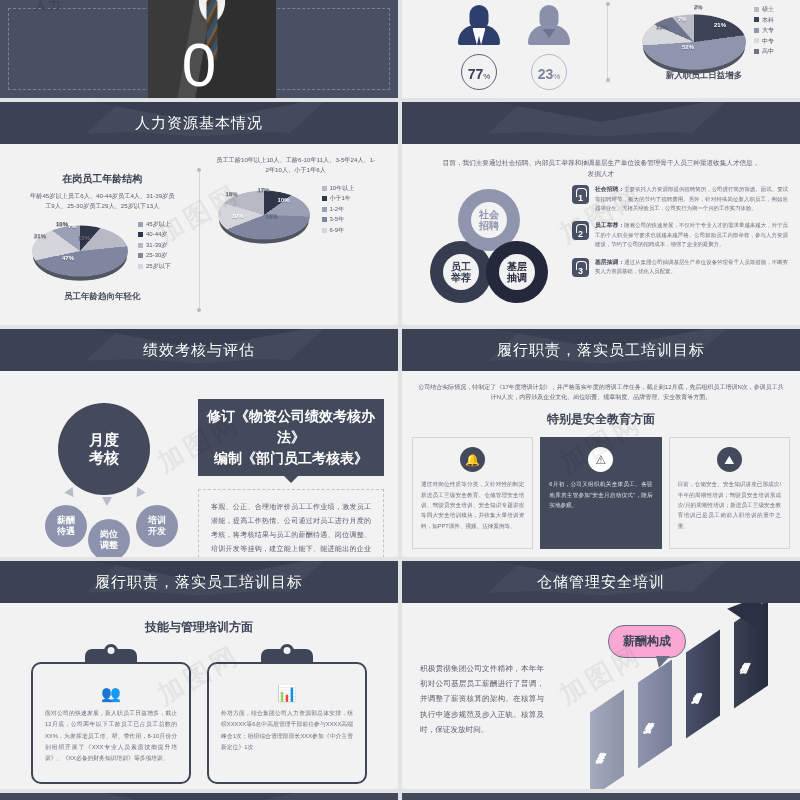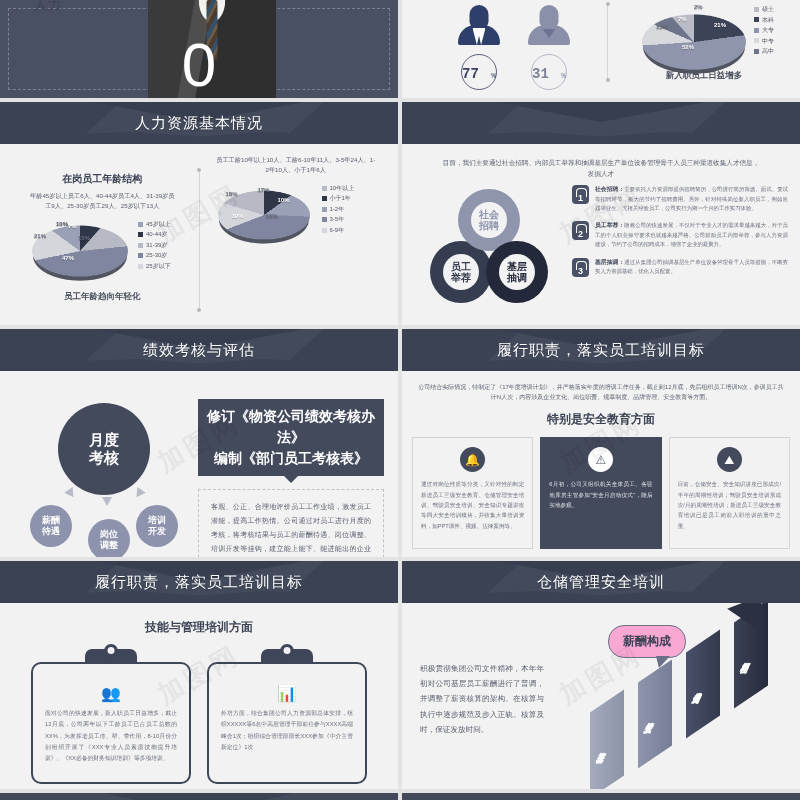--- a/index.html
+++ b/index.html
@@ -68,21 +68,21 @@
     width:42px; height:20px; border-radius:20px 20px 3px 3px; }
   .m .head,.m .body2 { background:#2f3f6b; }
   .f .head,.f .body2 { background:#8a90aa; }
   .gicon .collar { position:absolute; left:50%; bottom:3px; transform:translateX(-50%);
     width:13px; height:17px; background:#fff;
     clip-path:polygon(0 0,100% 0,66% 100%,50% 45%,34% 100%); }
   .gicon .vneck { position:absolute; left:50%; bottom:10px; transform:translateX(-50%);
     width:13px; height:9px; background:#6d7492;
     clip-path:polygon(0 0,100% 0,50% 100%); }
   .gcirc { width:36px; height:36px; border-radius:50%; margin:6px auto 0;
-    display:flex; align-items:baseline; justify-content:space-between;font-family:Liberation Mono, monospace; }
+    display:flex; align-items:baseline; justify-content:center; }
   .m .gcirc { border:1px solid #5a6079; color:#3a4060; }
   .f .gcirc { border:1px solid #b3b7c6; color:#7d8399; }
   .gcirc b { font-size:14px; font-weight:700; padding-top:11px; }
   .gcirc i { font-size:8px; font-style:normal; }
   .vdiv { position:absolute; left:205px; top:4px; bottom:18px; width:1px; background:#d6d6d8; }
   .vdiv:before,.vdiv:after { content:""; position:absolute; left:-1.5px; width:4px; height:4px;
     border-radius:50%; background:#b9b9bd; }
   .vdiv:before { top:-2px; } .vdiv:after { bottom:-2px; }
 
   
@@ -210,21 +210,21 @@
             <i>%</i>
         </div>
       </div>
       <div class="gcol f">
         <div class="gicon">
           <div class="head"></div>
             <div class="body2"></div>
             <div class="vneck"></div>
         </div>
         <div class="gcirc">
-          <b>31</b>
+          <b>23</b>
             <i>%</i>
         </div>
       </div>
     </div>
     <div class="vdiv"></div>
 
     <div class="piebox" style="position:absolute;left:240px;top:6px;width:120px;height:62px;">
       <div class="pie" style="width:104px;height:104px;margin-top:-16px;
         background:conic-gradient(#3c4356 0 21%,#8f95ad 21% 73%,#d8d9dd 73% 86%,#6e748b 86% 93%,#b9bcc6 93% 100%);"></div>
       <div class="plabel" style="left:72px;top:16px;">21%</div>
@@ -397,21 +397,21 @@
     <div class="wm">加图网</div>
     <div class="body">
       <div style="position:relative;height:175px;">
         <div class="bigc" style="left:48px;top:26px;">
           <span style="white-space:pre-line;">月度
 考核</span>
         </div>
         <div class="arw" style="left:56px;top:112px;transform:rotate(-35deg);"></div>
         <div class="arw" style="left:92px;top:120px;"></div>
         <div class="arw" style="left:124px;top:112px;transform:rotate(35deg);"></div>
-        <div class="smc" style="left:20px;top:128px;width:42px;height:42px;">
+        <div class="smc" style="left:35px;top:128px;width:42px;height:42px;">
           <span style="white-space:pre-line;">薪酬
 待遇</span>
         </div>
         <div class="smc" style="left:78px;top:142px;width:42px;height:42px;">
           <span style="white-space:pre-line;">岗位
 调整</span>
         </div>
         <div class="smc" style="left:126px;top:128px;width:42px;height:42px;">
           <span style="white-space:pre-line;">培训
 开发</span>

